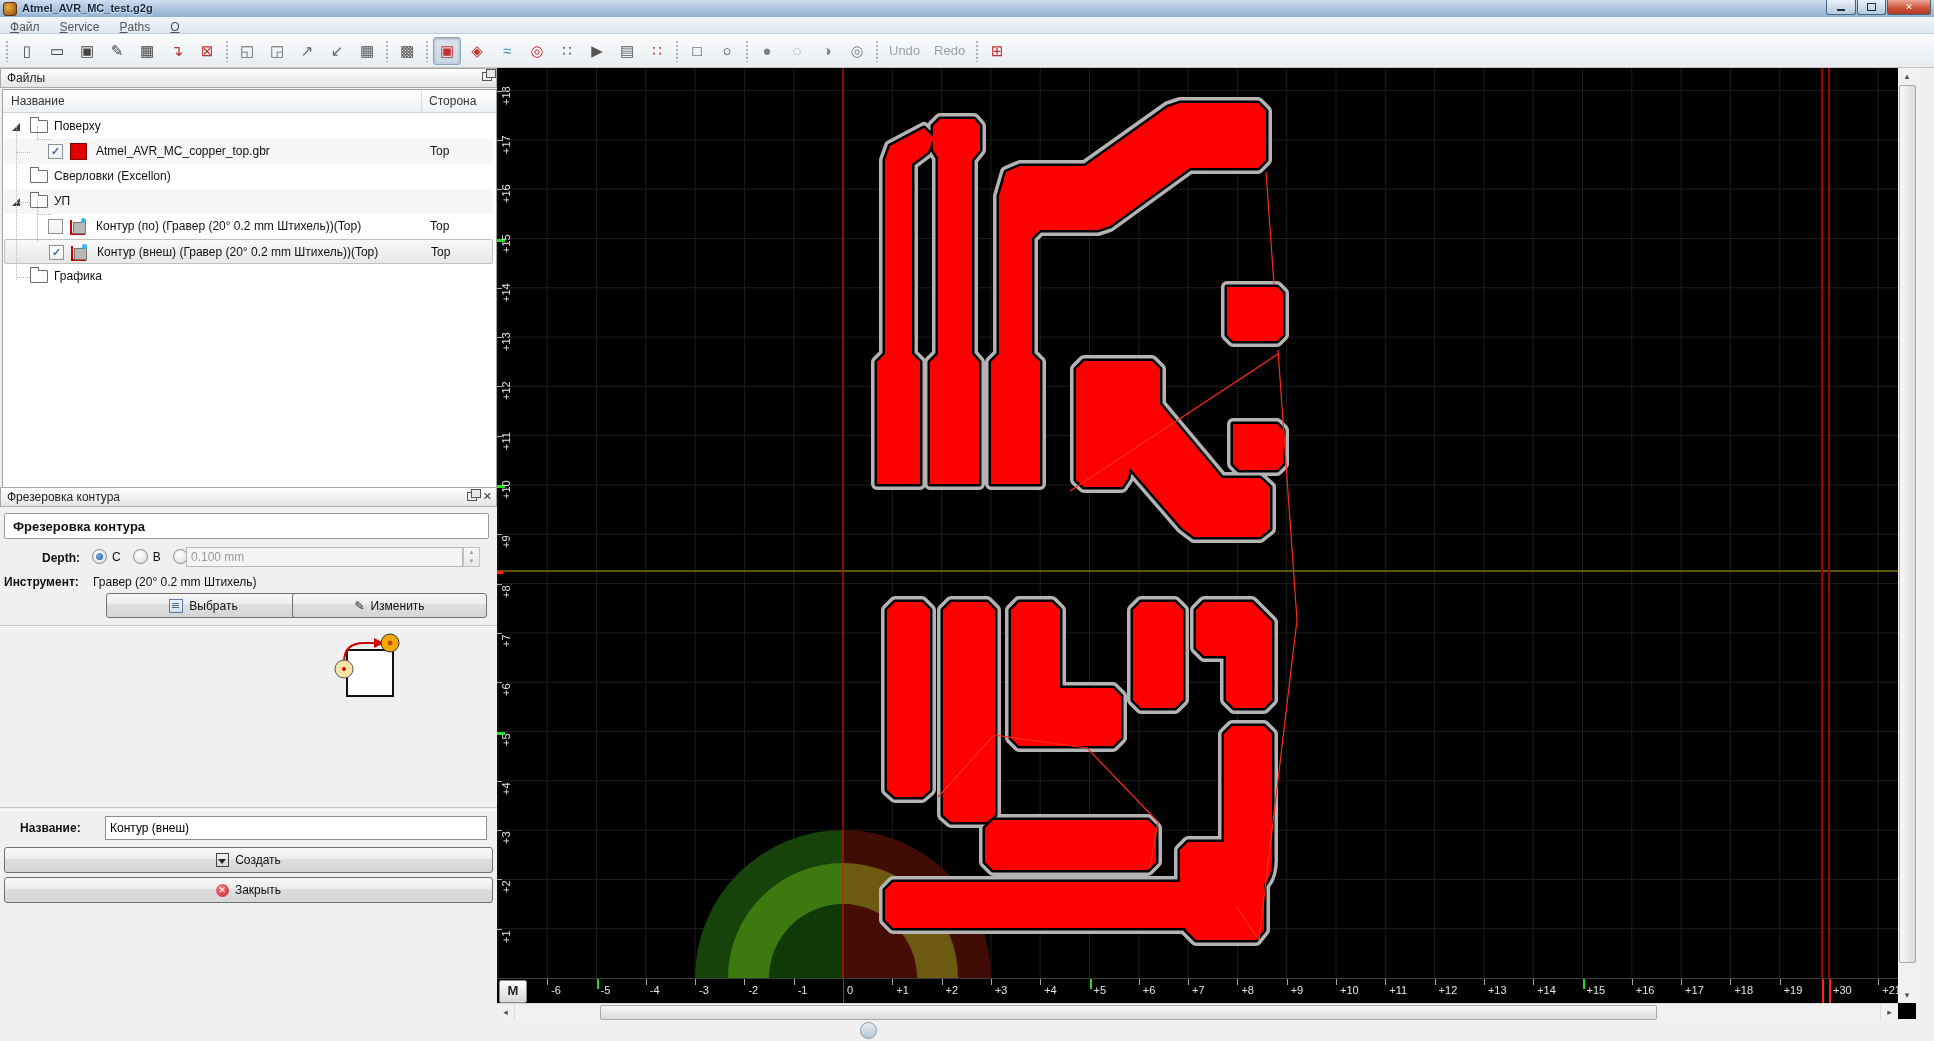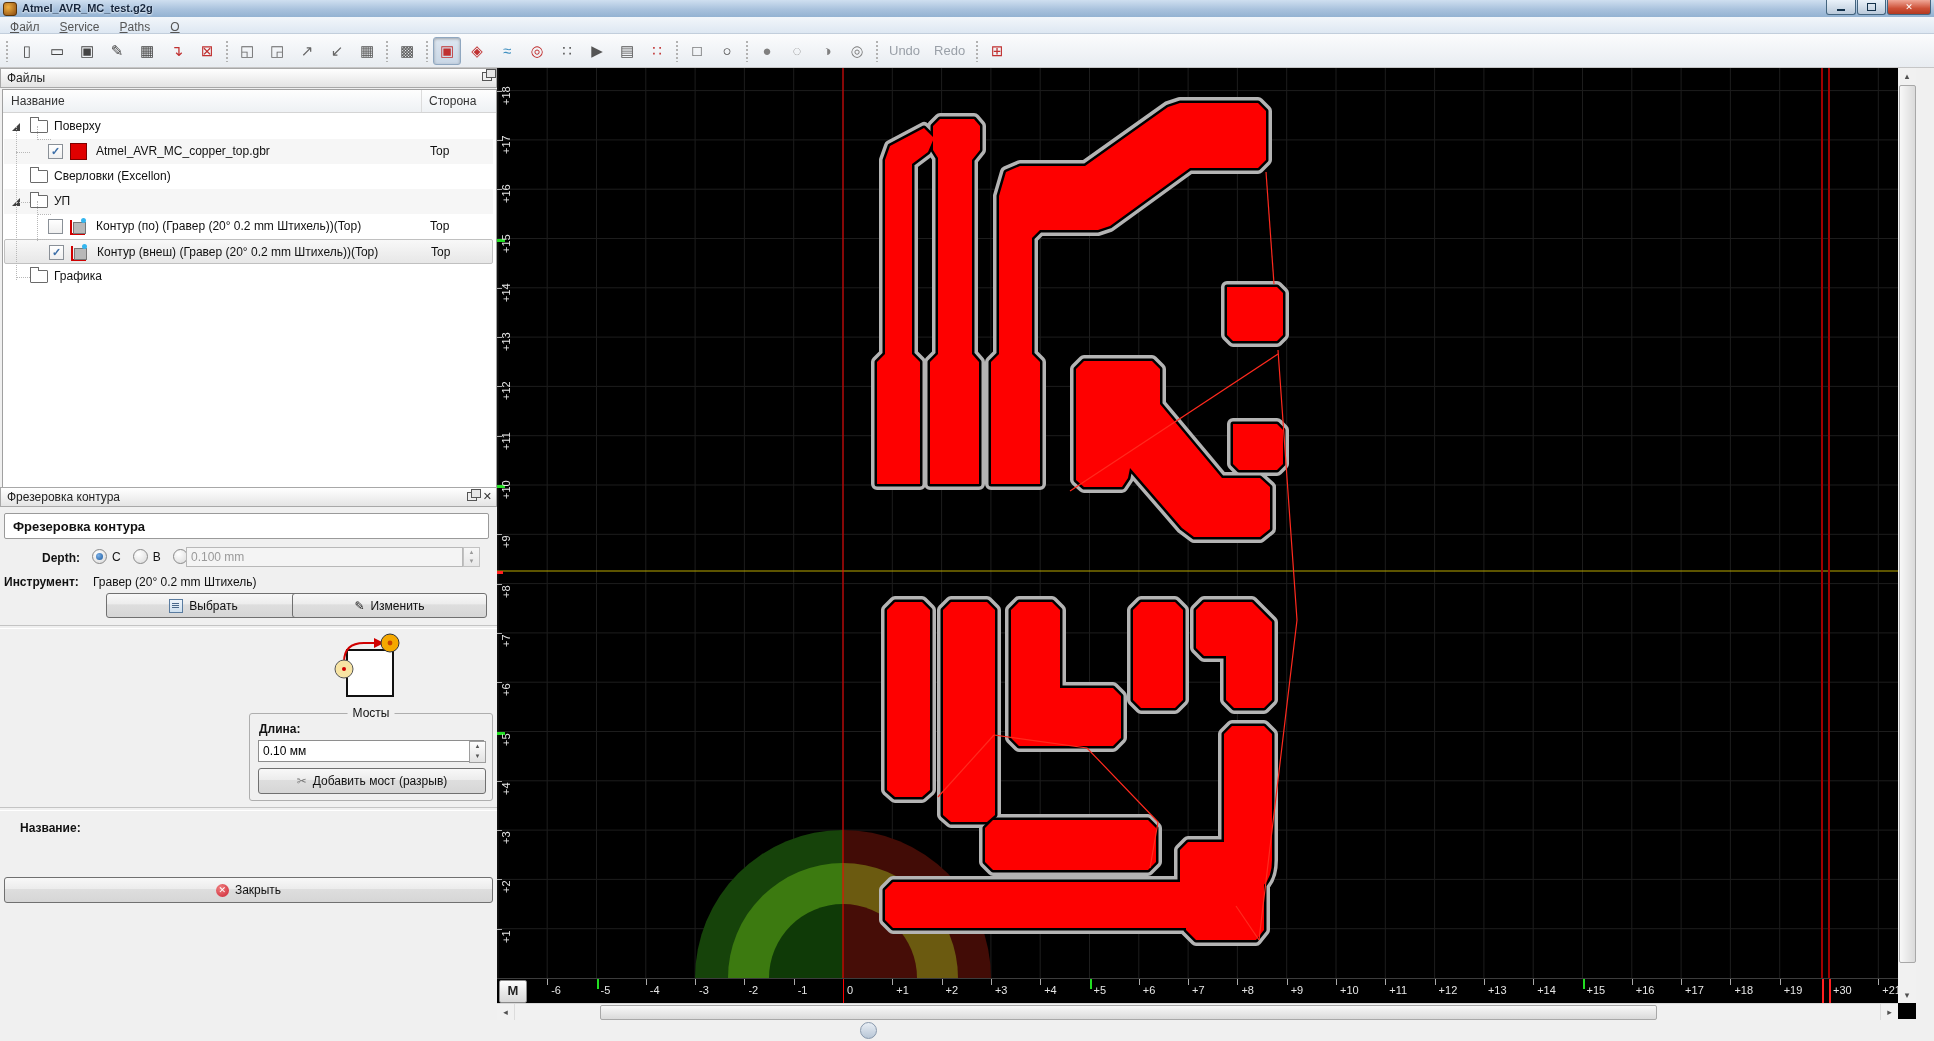--- a/index.html
+++ b/index.html
@@ -317,38 +317,30 @@
     <rect x="27" y="21" width="46" height="46" fill="#fff" stroke="#111" stroke-width="2"></rect>
     <path d="M24,33 Q24,14 44,14 L56,14" fill="none" stroke="#d00000" stroke-width="2"></path>
     <path d="M54,9 L64,14 L54,19 Z" fill="#d00000"></path>
     <circle cx="70" cy="14" r="9" fill="#f5a800" stroke="#333"></circle>
     <circle cx="70" cy="14" r="2.4" fill="#c84400"></circle>
     <circle cx="24" cy="40" r="9" fill="#f7e4a4" stroke="#555"></circle>
     <circle cx="24" cy="40" r="2" fill="#d00000"></circle>
   </svg>
 
 
-  <div class="groupbox" style="left:249px;top:206px;width:242px;height:86px">
-    <span class="legend">Мосты</span>
-    <div style="position:absolute;left:9px;top:8px" class="b">Длина:</div>
-    <input class="field" style="position: absolute; left: 8px; top: 26px; width: 226px; height: 22px;" value="0.10 мм">
-    <div class="spin" style="left:219px;top:27px;height:20px">
-        <span>▲</span>
-        <span>▼</span>
-      </div>
-    <div class="btn" style="left:8px;top:54px;width:226px;height:24px">
-      <span style="color:#777">✂</span>
-      <span>Добавить мост (разрыв)</span>
-    </div>
-  </div>
 
   <div class="sepline" style="top:300px"></div>
 
   <div class="abs b" style="left:20px;top:314px">Название:</div>
-
+  <input class="abs field" style="left: 105px; top: 309px; width: 382px; height: 24px;" value="Контур (внеш)">
+
+  <div class="btn" style="left:4px;top:340px;width:487px;height:24px">
+    <span class="createicon"></span>
+    <span>Создать</span>
+  </div>
   <div class="btn" style="left:4px;top:370px;width:487px;height:24px">
     <span class="closecirc">✕</span>
     <span>Закрыть</span>
   </div>
 </div>
 
 <div class="abs canvas" id="canvas">
   <svg id="board" viewBox="497 68 1401 910" width="1401" height="910" style="position:absolute;left:0;top:0">
     <g id="gridg">
         <line x1="497.90000000000003" x2="497.90000000000003" y1="68" y2="978" stroke="#1d1d1d"></line>

